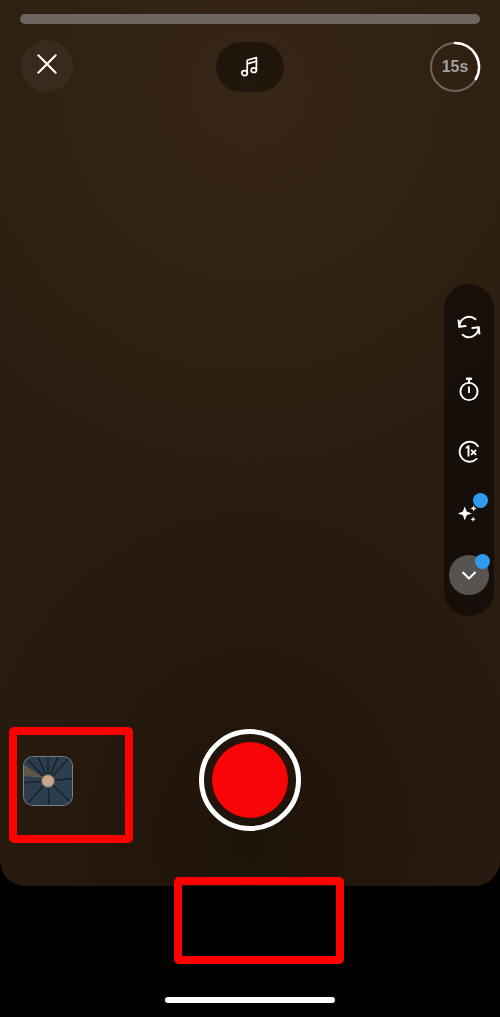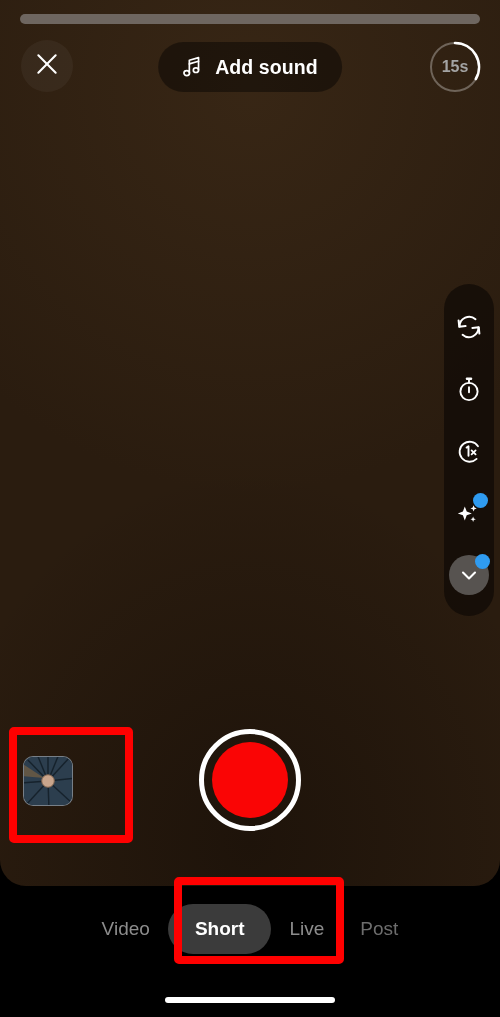--- a/index.html
+++ b/index.html
@@ -217,21 +217,20 @@
 
     <div class="addsound-pill">
       <span class="note-icon-wrap">
         <svg class="note-icon" viewBox="0 0 20 22" fill="none" stroke="#ffffff" stroke-width="1.7" stroke-linecap="round" stroke-linejoin="round">
           <path d="M7.2 16.4V4.2l9.2-2.6v12.1"></path>
           <path d="M7.2 7.9l9.2-2.6"></path>
           <ellipse cx="4.6" cy="17.1" rx="2.8" ry="2.5"></ellipse>
           <ellipse cx="13.8" cy="14.2" rx="2.6" ry="2.3"></ellipse>
         </svg>
       </span>
-      <span class="addsound-label">Add sound</span>
     </div>
 
     <div class="timer-btn">
       <span>
         <svg viewBox="0 0 54 54">
           <circle cx="27" cy="27" r="24" fill="none" stroke="rgba(255,255,255,0.30)" stroke-width="2"></circle>
           <path d="M27 3 A24 24 0 0 1 47.8 39" fill="none" stroke="#ffffff" stroke-width="2.6" stroke-linecap="round"></path>
         </svg>
       </span>
       <span class="timer-label">15s</span>
@@ -312,25 +311,19 @@
       <polygon points="0,8 21,22 0,20" fill="#6b5b44" opacity="0.85"></polygon>
       <circle cx="25" cy="25" r="6.5" fill="#c9a58c"></circle>
       <circle cx="25" cy="25" r="6.5" fill="none" stroke="#8a6a52" stroke-width="1"></circle>
     </svg>
   </div>
 
   <div class="record-btn">
     <div class="record-inner"></div>
   </div>
 
-  <div class="modebar">
-    <div class="mode-tab">Video</div>
-    <div class="mode-tab active">Short</div>
-    <div class="mode-tab">Live</div>
-    <div class="mode-tab dim">Post</div>
-  </div>
 
   <div class="home-indicator"></div>
 
   <div class="annot" id="annot-thumb"></div>
   <div class="annot" id="annot-mode"></div>
 
 </div>
 
 </body></html>

